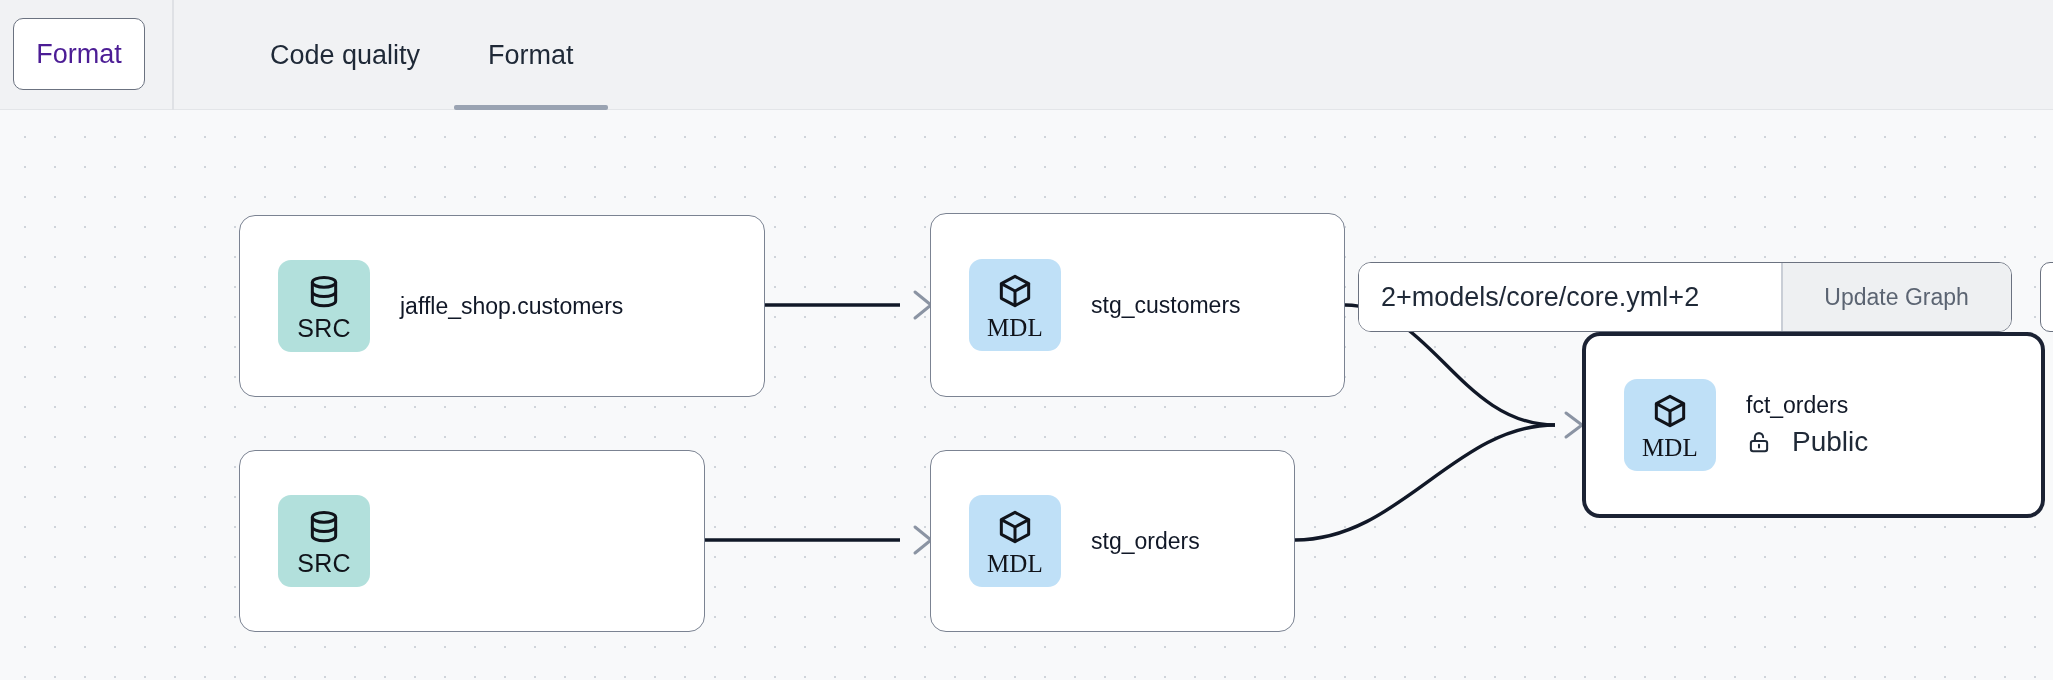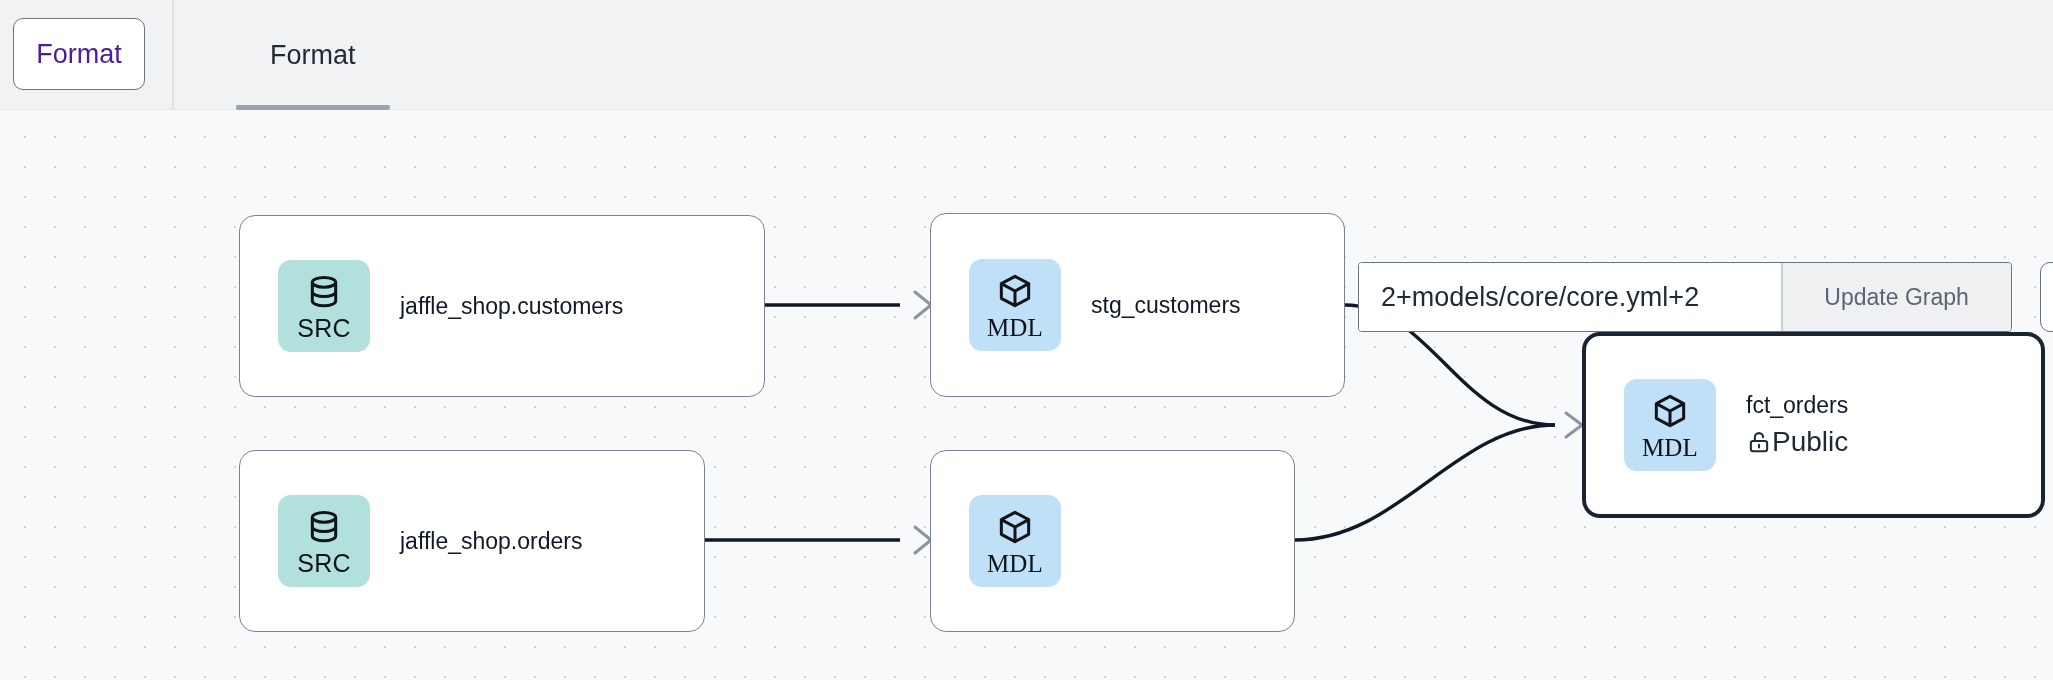--- a/index.html
+++ b/index.html
@@ -84,30 +84,30 @@
   .badge.src { background: #b2e0dc; }
   .badge.mdl { background: #bfe0f7; font-family: Liberation Serif, serif; }
   .badge svg { display: block; }
   .badge-label {
     font-size: 25px; line-height: 1;
     color: #10131a; margin-top: 4px;
     letter-spacing: 0.2px;
   }
   .node-text { margin-left: 30px; display: flex; flex-direction: column; justify-content: center; }
   .node-title { font-size: 23px; color: #111827; line-height: 1.15; white-space: nowrap; }
-  .node-sub { display: flex; align-items: center; gap: 0; margin-top: 7px; font-size: 28px; color: #1f2937; }
+  .node-sub { display: flex; align-items: center; gap: 20px; margin-top: 7px; font-size: 28px; color: #1f2937; }
   .node-sub svg { display: block; flex: 0 0 auto; }
 
   
   .toolbar {
     position: absolute; left: 1358px; top: 152px;
     height: 70px;
     display: flex; align-items: stretch;
     border: 1.6px solid #6b7280;
-    border-radius: 4px;
+    border-radius: 13px;
     overflow: hidden;
     background: #ffffff;
   }
   .toolbar-input {
     width: 422px; height: 100%;
     border: none; outline: none;
     background: #ffffff;
     font-size: 27px; color: #1f2937;
     font-family: "Liberation Sans", sans-serif;
     padding: 0 22px;
@@ -132,20 +132,24 @@
 </style>
 </head>
 <body>
 
 <div id="app">
 
   <div class="header">
     <div class="format-btn">Format</div>
     <div class="hdr-divider"></div>
     <div class="tabs">
+      <div class="tab">
+        <span>Code quality</span>
+        <span class="tab-underline"></span>
+      </div>
       <div class="tab active">
         <span>Format</span>
         <span class="tab-underline"></span>
       </div>
     </div>
   </div>
 
   <div class="canvas">
 
     <svg class="edge-layer" viewBox="0 0 2053 570">
@@ -192,33 +196,33 @@
 
     <div class="node" style="left:239px; top:340px; width:466px; height:182px;">
       <div class="badge src">
         <svg width="40" height="40" viewBox="0 0 24 24" fill="none" stroke="#10131a" stroke-width="1.8">
           <ellipse cx="12" cy="6.2" rx="7" ry="2.9"></ellipse>
           <path d="M5 6.2v5.6c0 1.6 3.1 2.9 7 2.9s7-1.3 7-2.9V6.2"></path>
           <path d="M5 11.8v5.6c0 1.6 3.1 2.9 7 2.9s7-1.3 7-2.9v-5.6"></path>
         </svg>
         <div class="badge-label">SRC</div>
       </div>
-      <div class="node-text">
-        <div class="node-title">jaffle_shop.orders</div>
-      </div>
     </div>
 
     <div class="node" style="left:930px; top:340px; width:365px; height:182px;">
       <div class="badge mdl">
         <svg width="40" height="40" viewBox="0 0 24 24" fill="none" stroke="#10131a" stroke-width="1.8" stroke-linejoin="round">
           <path d="M12 3.2 20.2 7.6 12 12 3.8 7.6 12 3.2z"></path>
           <path d="M3.8 7.6v8.8L12 20.8l8.2-4.4V7.6"></path>
           <path d="M12 12v8.8"></path>
         </svg>
         <div class="badge-label">MDL</div>
+      </div>
+      <div class="node-text">
+        <div class="node-title">stg_orders</div>
       </div>
     </div>
 
     <div class="node selected" style="left:1582px; top:222px; width:463px; height:186px;">
       <div class="badge mdl">
         <svg width="40" height="40" viewBox="0 0 24 24" fill="none" stroke="#10131a" stroke-width="1.8" stroke-linejoin="round">
           <path d="M12 3.2 20.2 7.6 12 12 3.8 7.6 12 3.2z"></path>
           <path d="M3.8 7.6v8.8L12 20.8l8.2-4.4V7.6"></path>
           <path d="M12 12v8.8"></path>
         </svg>

